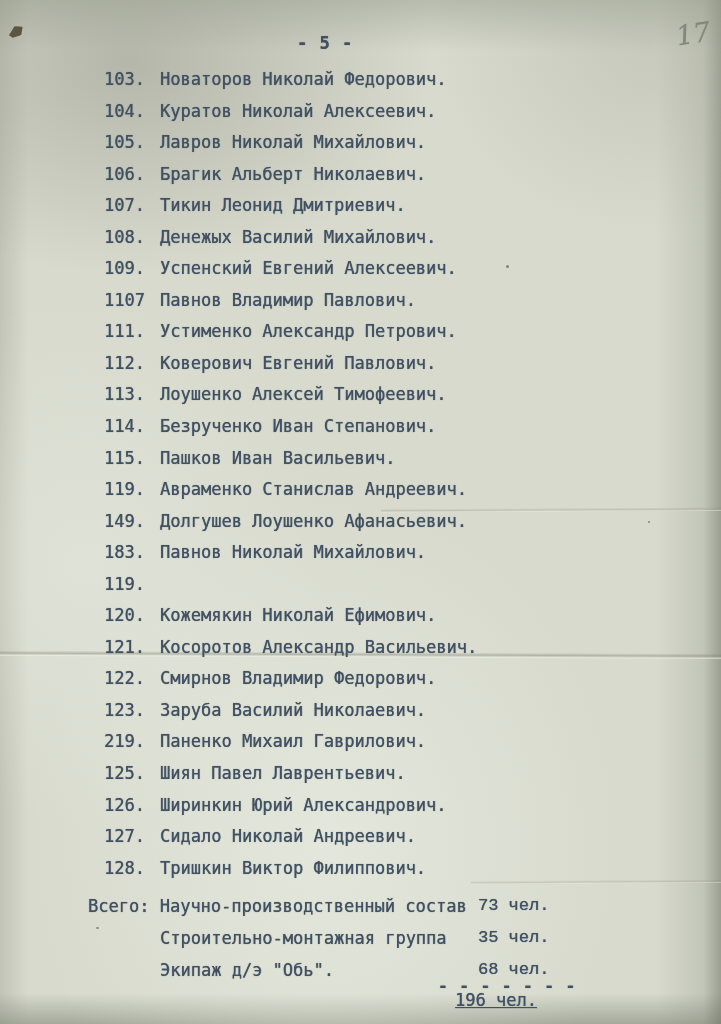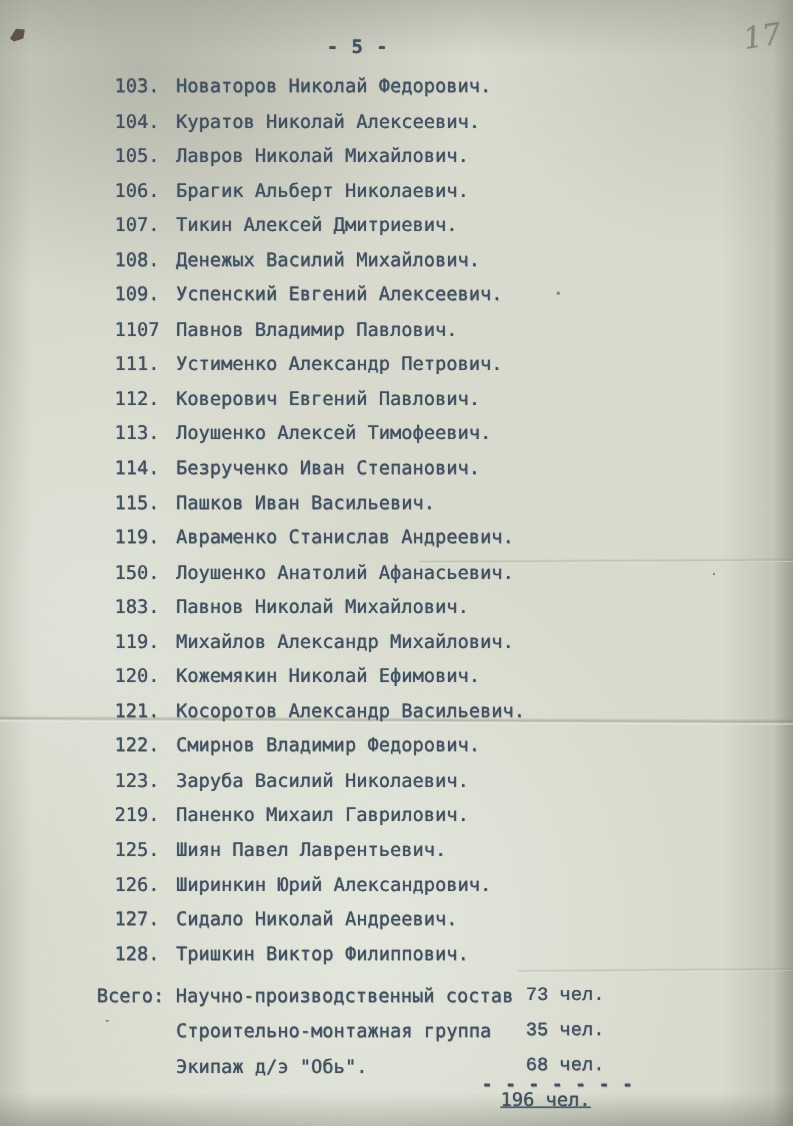--- a/index.html
+++ b/index.html
@@ -111,21 +111,21 @@
     <div class="entry">
         <span class="entry-num">105.</span>
         <span>Лавров Николай Михайлович.</span>
       </div>
     <div class="entry">
         <span class="entry-num">106.</span>
         <span>Брагик Альберт Николаевич.</span>
       </div>
     <div class="entry">
         <span class="entry-num">107.</span>
-        <span>Тикин Алексей Дмитриевич.</span>
+        <span>Тикин Леонид Дмитриевич.</span>
       </div>
     <div class="entry">
         <span class="entry-num">108.</span>
         <span>Денежых Василий Михайлович.</span>
       </div>
     <div class="entry">
         <span class="entry-num">109.</span>
         <span>Успенский Евгений Алексеевич.</span>
       </div>
     <div class="entry">
@@ -150,30 +150,29 @@
       </div>
     <div class="entry">
         <span class="entry-num">115.</span>
         <span>Пашков Иван Васильевич.</span>
       </div>
     <div class="entry">
         <span class="entry-num">119.</span>
         <span>Авраменко Станислав Андреевич.</span>
       </div>
     <div class="entry">
-        <span class="entry-num">150.</span>
-        <span>Лоушенко Анатолий Афанасьевич.</span>
+        <span class="entry-num">149.</span>
+        <span>Долгушев Лоушенко Афанасьевич.</span>
       </div>
     <div class="entry">
         <span class="entry-num">183.</span>
         <span>Павнов Николай Михайлович.</span>
       </div>
     <div class="entry">
         <span class="entry-num">119.</span>
-        <span>Михайлов Александр Михайлович.</span>
       </div>
     <div class="entry">
         <span class="entry-num">120.</span>
         <span>Кожемякин Николай Ефимович.</span>
       </div>
     <div class="entry">
         <span class="entry-num">121.</span>
         <span>Косоротов Александр Васильевич.</span>
       </div>
     <div class="entry">

